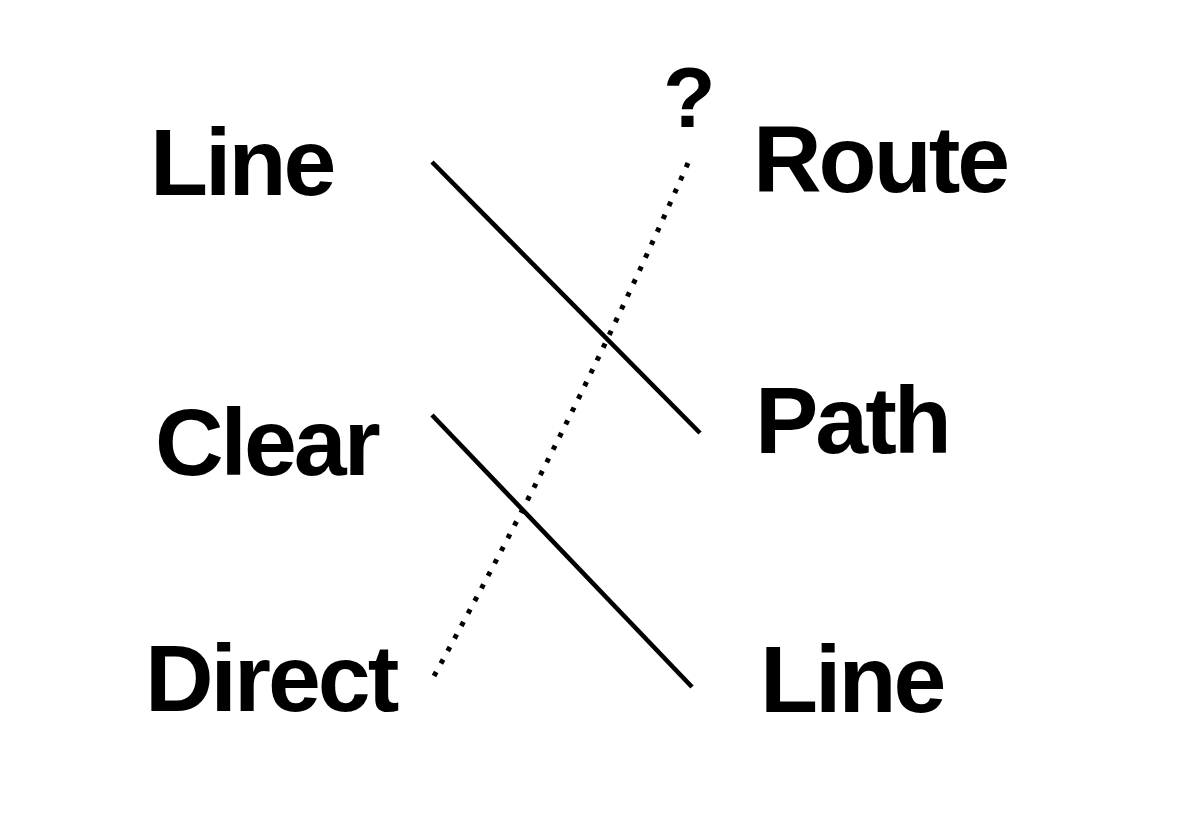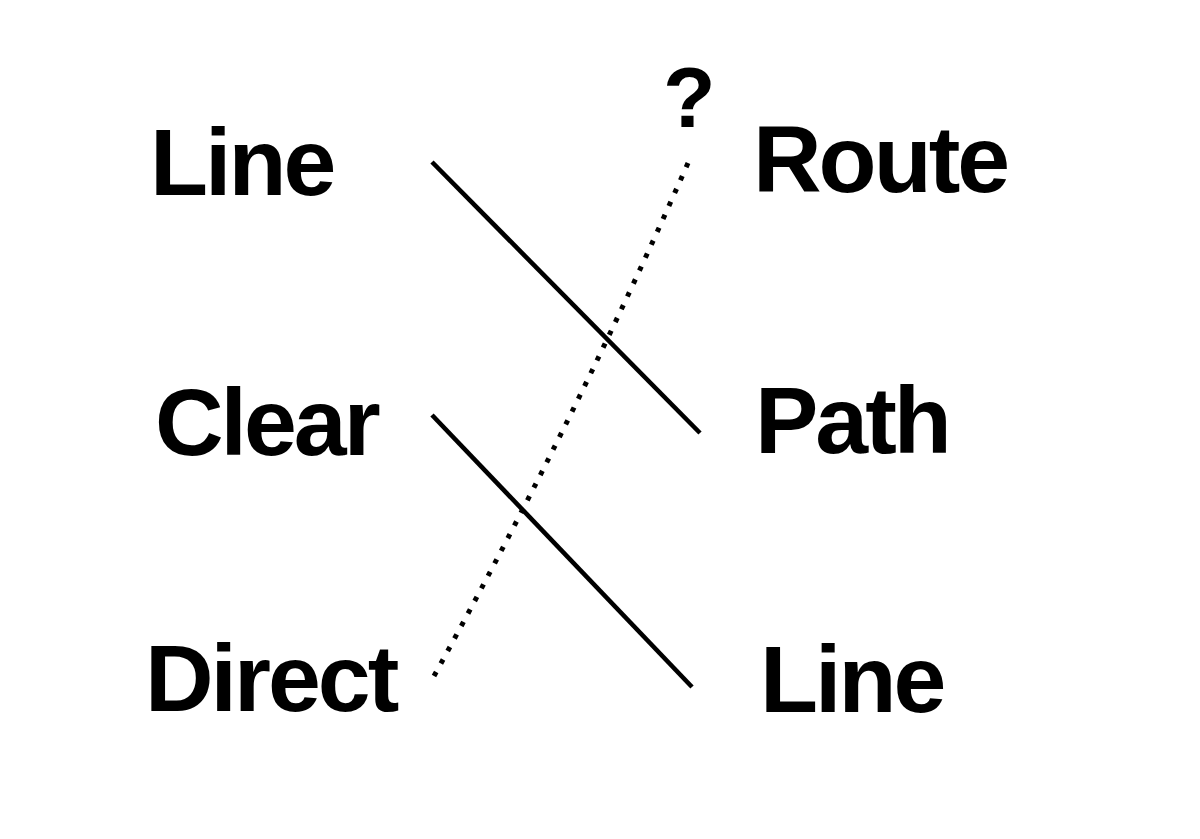--- a/index.html
+++ b/index.html
@@ -34,21 +34,21 @@
   .qmark {
     position: absolute;
     font-weight: 700;
     font-size: 86px;
     line-height: 1;
     color: #000000;
   }
   
   .w-open   { left: 150px; top: 115px; }
   .w-route  { left: 744px; top: 112px; margin-left: 9px; }
-  .w-clear  { left: 155px; top: 375px; }
+  .w-clear  { left: 155px; top: 395px; }
   .w-path   { left: 755px; top: 373px; }
   .w-direct { left: 145px; top: 631px; }
   .w-line   { left: 760px; top: 632px; }
   .q-pos    { left: 663px; top: 54px; }
 </style>
 </head>
 <body>
 
 <div class="stage">
 

